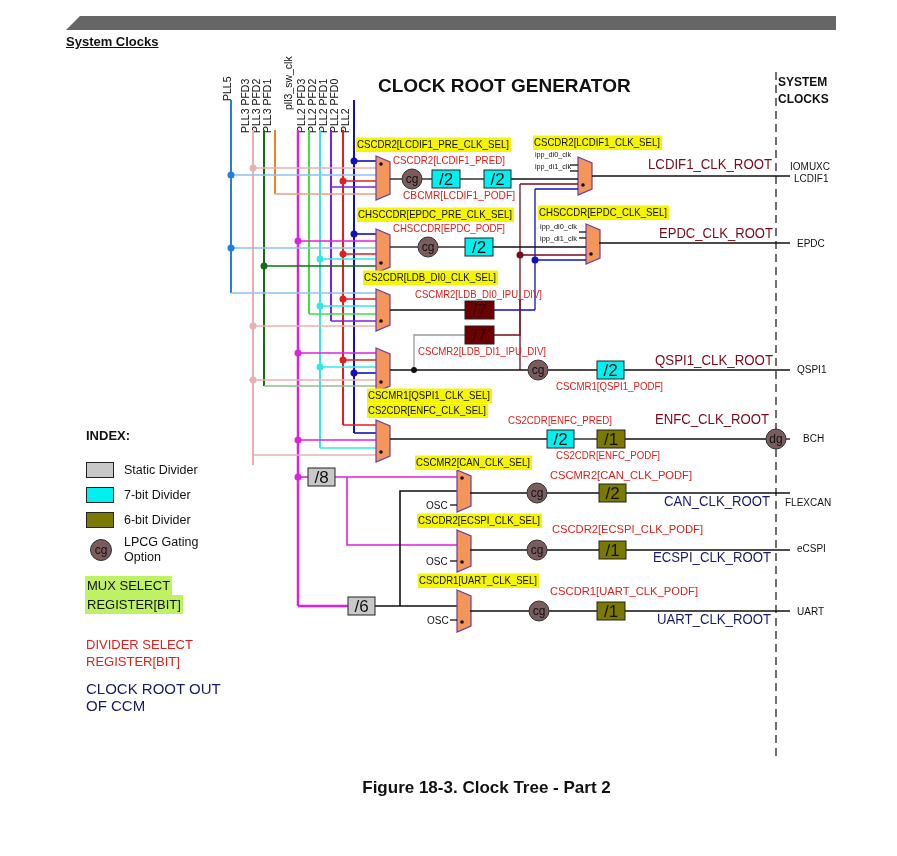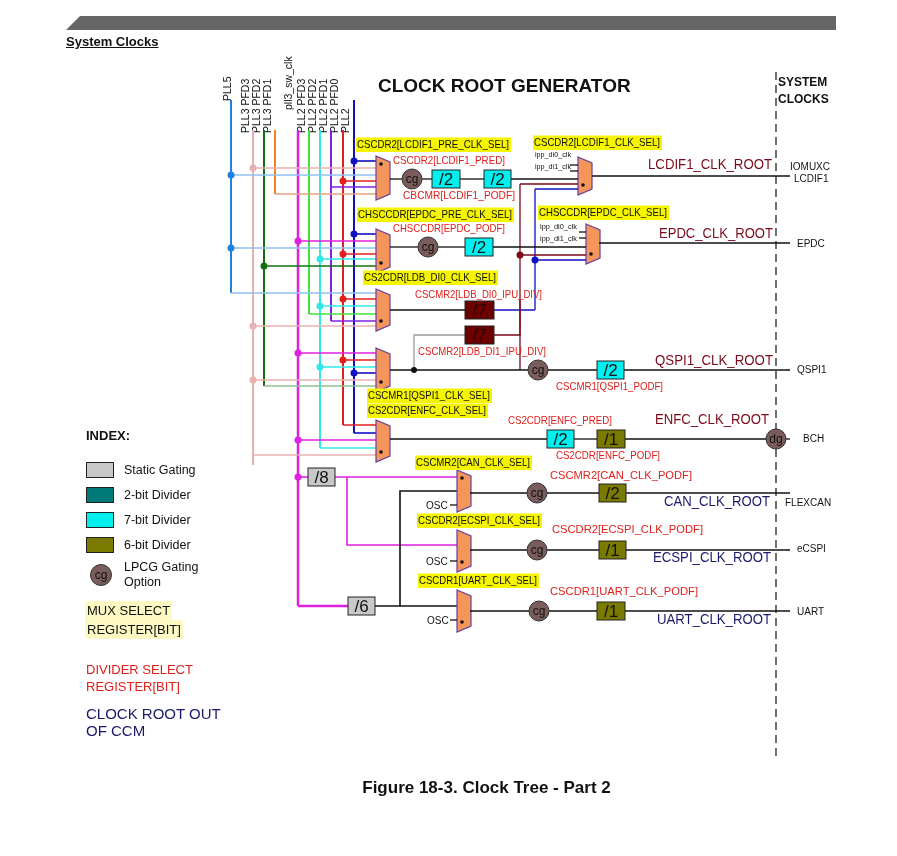--- a/index.html
+++ b/index.html
@@ -7,21 +7,21 @@
   #header-bar{position:absolute;left:66px;top:16px;width:770px;height:14px;}
   #section-title{position:absolute;left:66px;top:34px;font-size:13px;font-weight:bold;color:#111;text-decoration:underline;}
   #diagram{position:absolute;left:0;top:0;}
   .t{font-family:"Liberation Sans",sans-serif;}
   #legend{position:absolute;left:86px;top:428px;width:180px;}
   .lg-title{font-size:13px;font-weight:bold;color:#111;margin:0 0 14px 0;}
   .lg-row{display:flex;align-items:center;height:25px;font-size:12.5px;color:#111;}
   .lg-sw{width:28px;height:16px;border:1px solid #222;margin-right:10px;box-sizing:border-box;}
   .lg-mux{width:28px;height:22px;margin-right:10px;display:flex;justify-content:center;}
   .lg-cg{width:22px;height:22px;border-radius:50%;background:#7a5c5c;border:1px solid #333;margin-right:12px;margin-left:4px;font-size:12px;display:flex;align-items:center;justify-content:center;color:#111;box-sizing:border-box;}
-  .lg-sel{display:inline-block;background:#fef9c3;font-size:13px;color:#111;line-height:19px;padding:0 2px;margin-left:-1px;}
+  .lg-sel{display:inline-block;background:#bef264;font-size:13px;color:#111;line-height:19px;padding:0 2px;margin-left:-1px;}
   .lg-div{font-size:13px;color:#e0201c;line-height:17px;margin-top:22px;}
   .lg-root{font-size:15px;color:#1a1a6a;line-height:17px;margin-top:10px;}
   #caption{position:absolute;left:0;width:897px;top:778px;text-align:center;font-size:17px;font-weight:bold;color:#111;padding-left:38px;}
 </style>
 </head>
 <body>
 
 <svg id="header-bar" viewBox="0 0 770 14" preserveAspectRatio="none">
   <polygon points="14,0 770,0 770,14 0,14" fill="#666"></polygon>
 </svg>
@@ -308,25 +308,21 @@
       <text class="t" x="785" y="506" font-size="10" fill="#111" text-anchor="start" lengthAdjust="spacingAndGlyphs">FLEXCAN</text>
       <text class="t" x="797" y="552" font-size="10" fill="#111" text-anchor="start" lengthAdjust="spacingAndGlyphs">eCSPI</text>
       <text class="t" x="797" y="615" font-size="10" fill="#111" text-anchor="start" lengthAdjust="spacingAndGlyphs">UART</text>
     </g>
 </svg>
 
 <div id="legend">
   <div class="lg-title">INDEX:</div>
   <div class="lg-row">
     <div class="lg-sw" style="background:#c8c8c8"></div>
-    <span>Static Gating</span>
-  </div>
-  <div class="lg-row">
-    <div class="lg-sw" style="background:#007a78"></div>
-    <span>2-bit Divider</span>
+    <span>Static Divider</span>
   </div>
   <div class="lg-row">
     <div class="lg-sw" style="background:#00f0f0"></div>
     <span>7-bit Divider</span>
   </div>
   <div class="lg-row">
     <div class="lg-sw" style="background:#7a7a00"></div>
     <span>6-bit Divider</span>
   </div>
   <div class="lg-row" style="height:36px">

